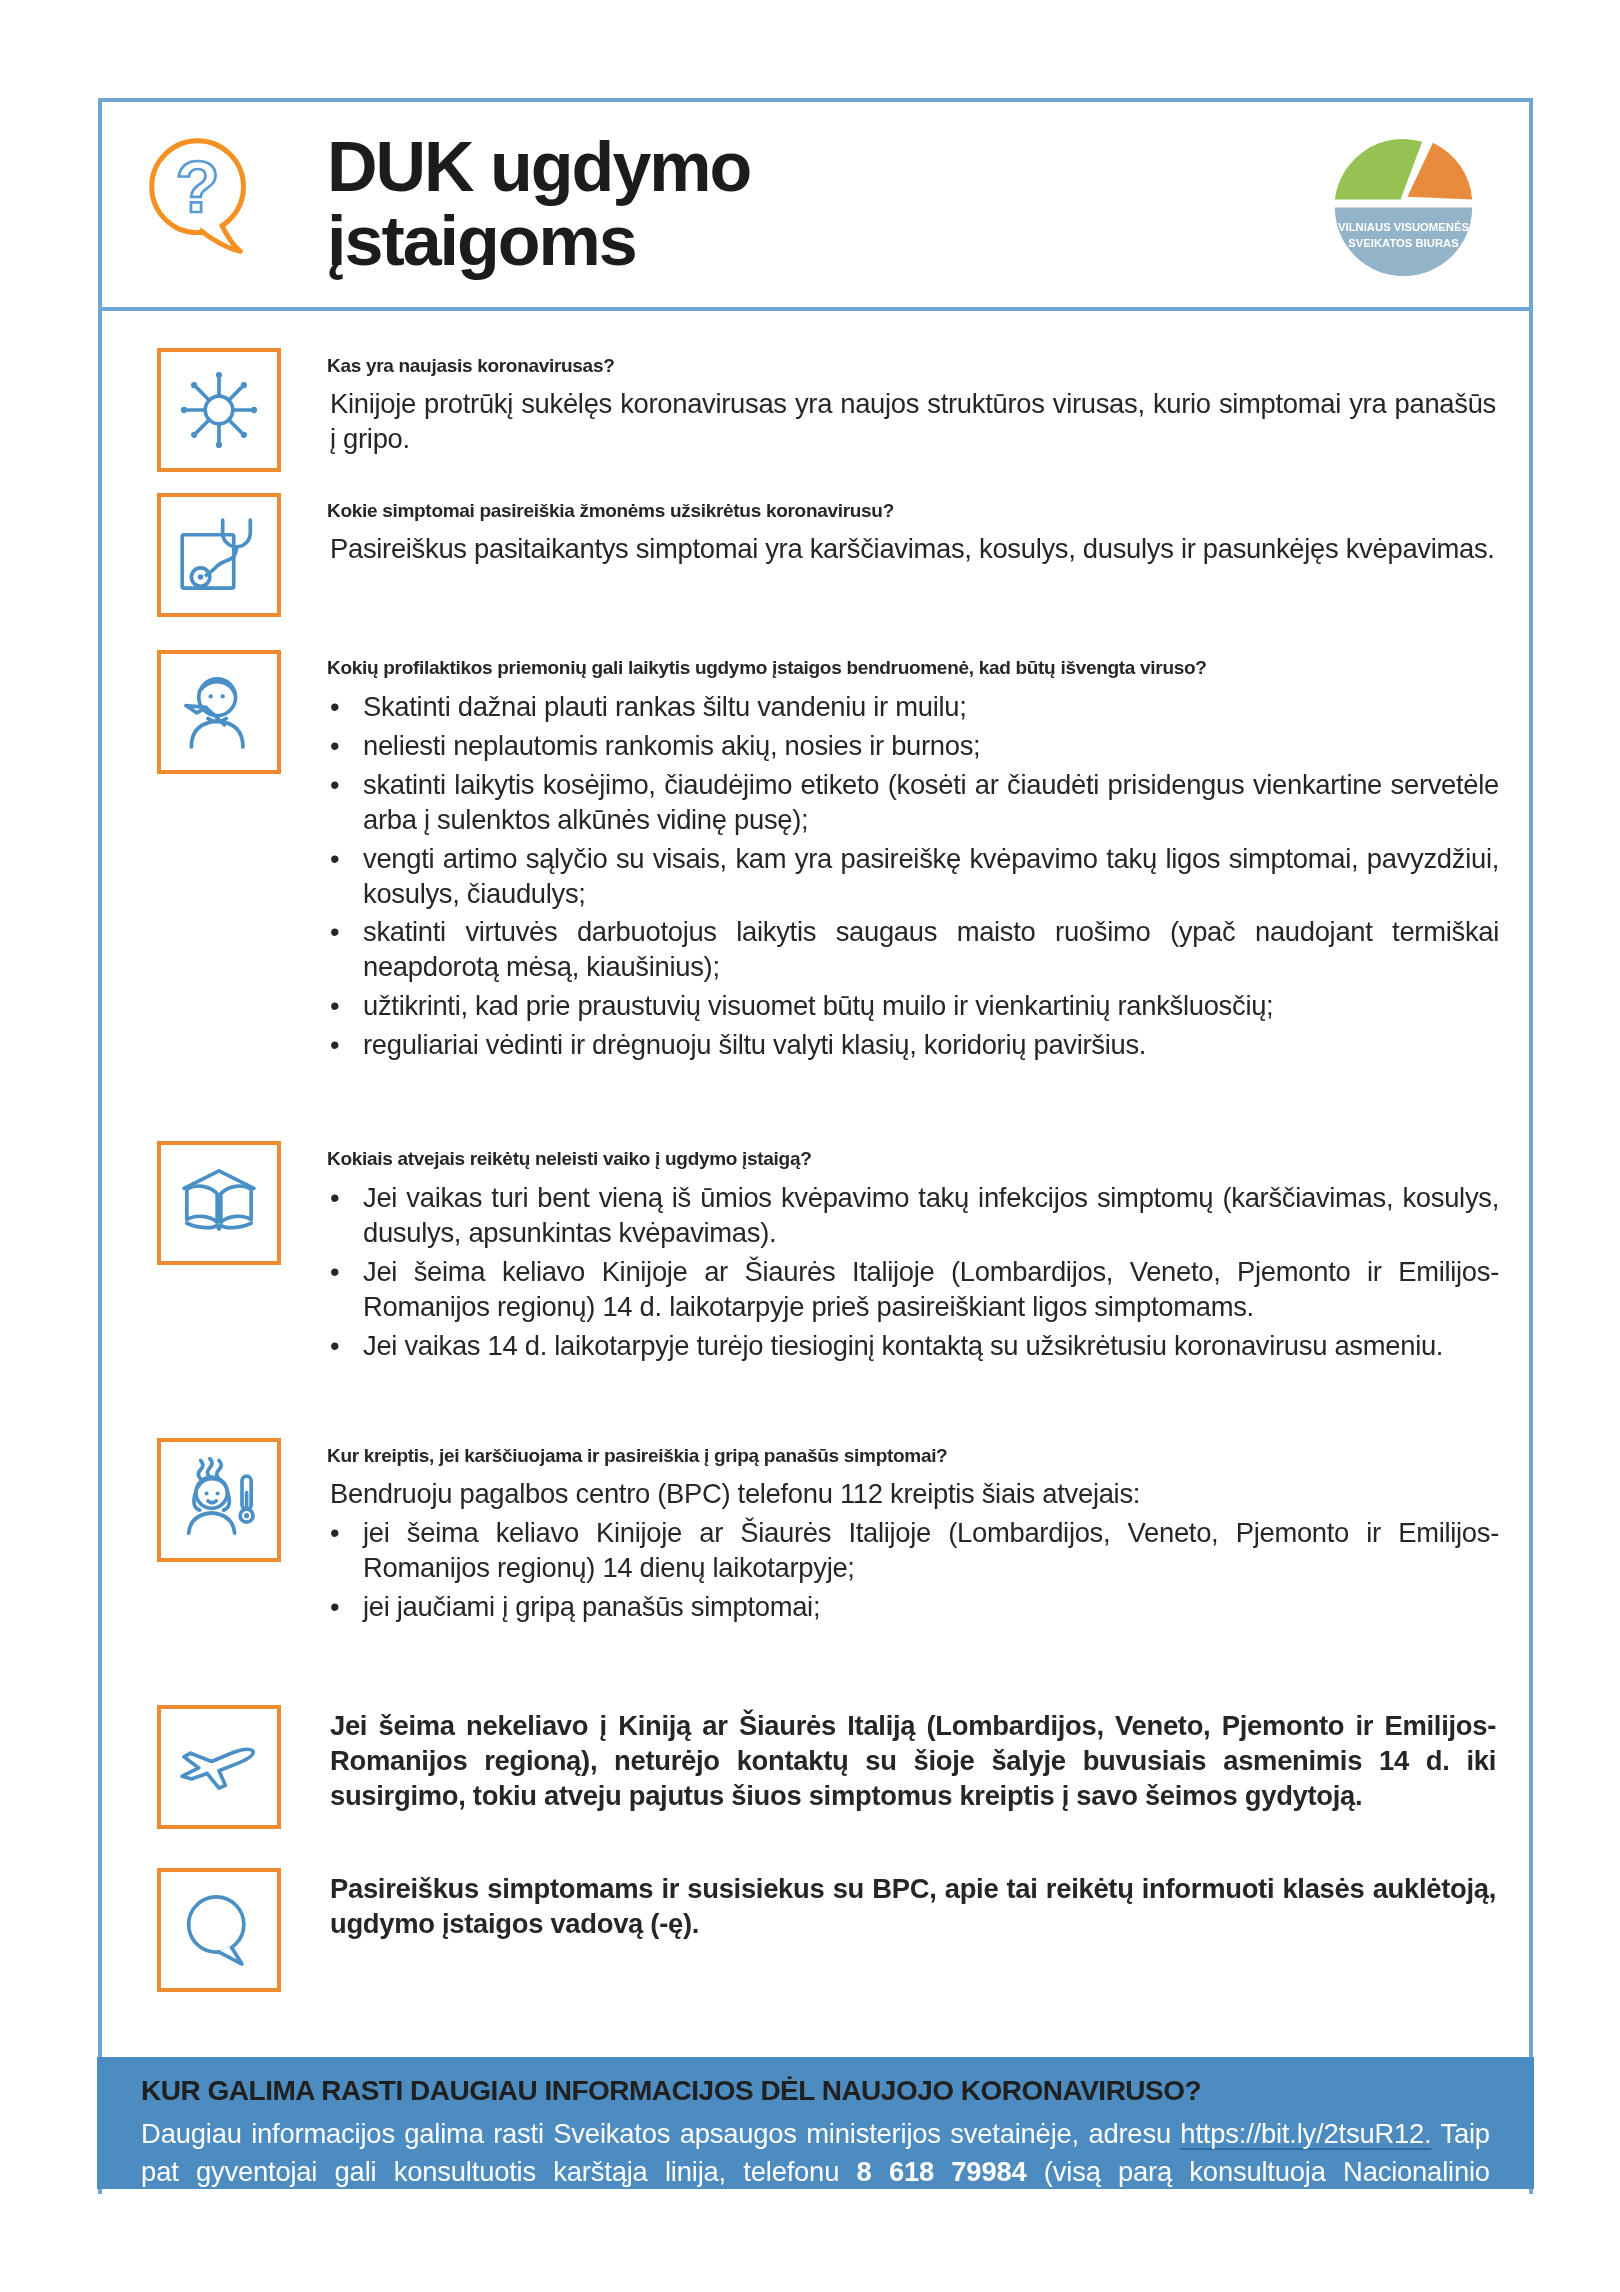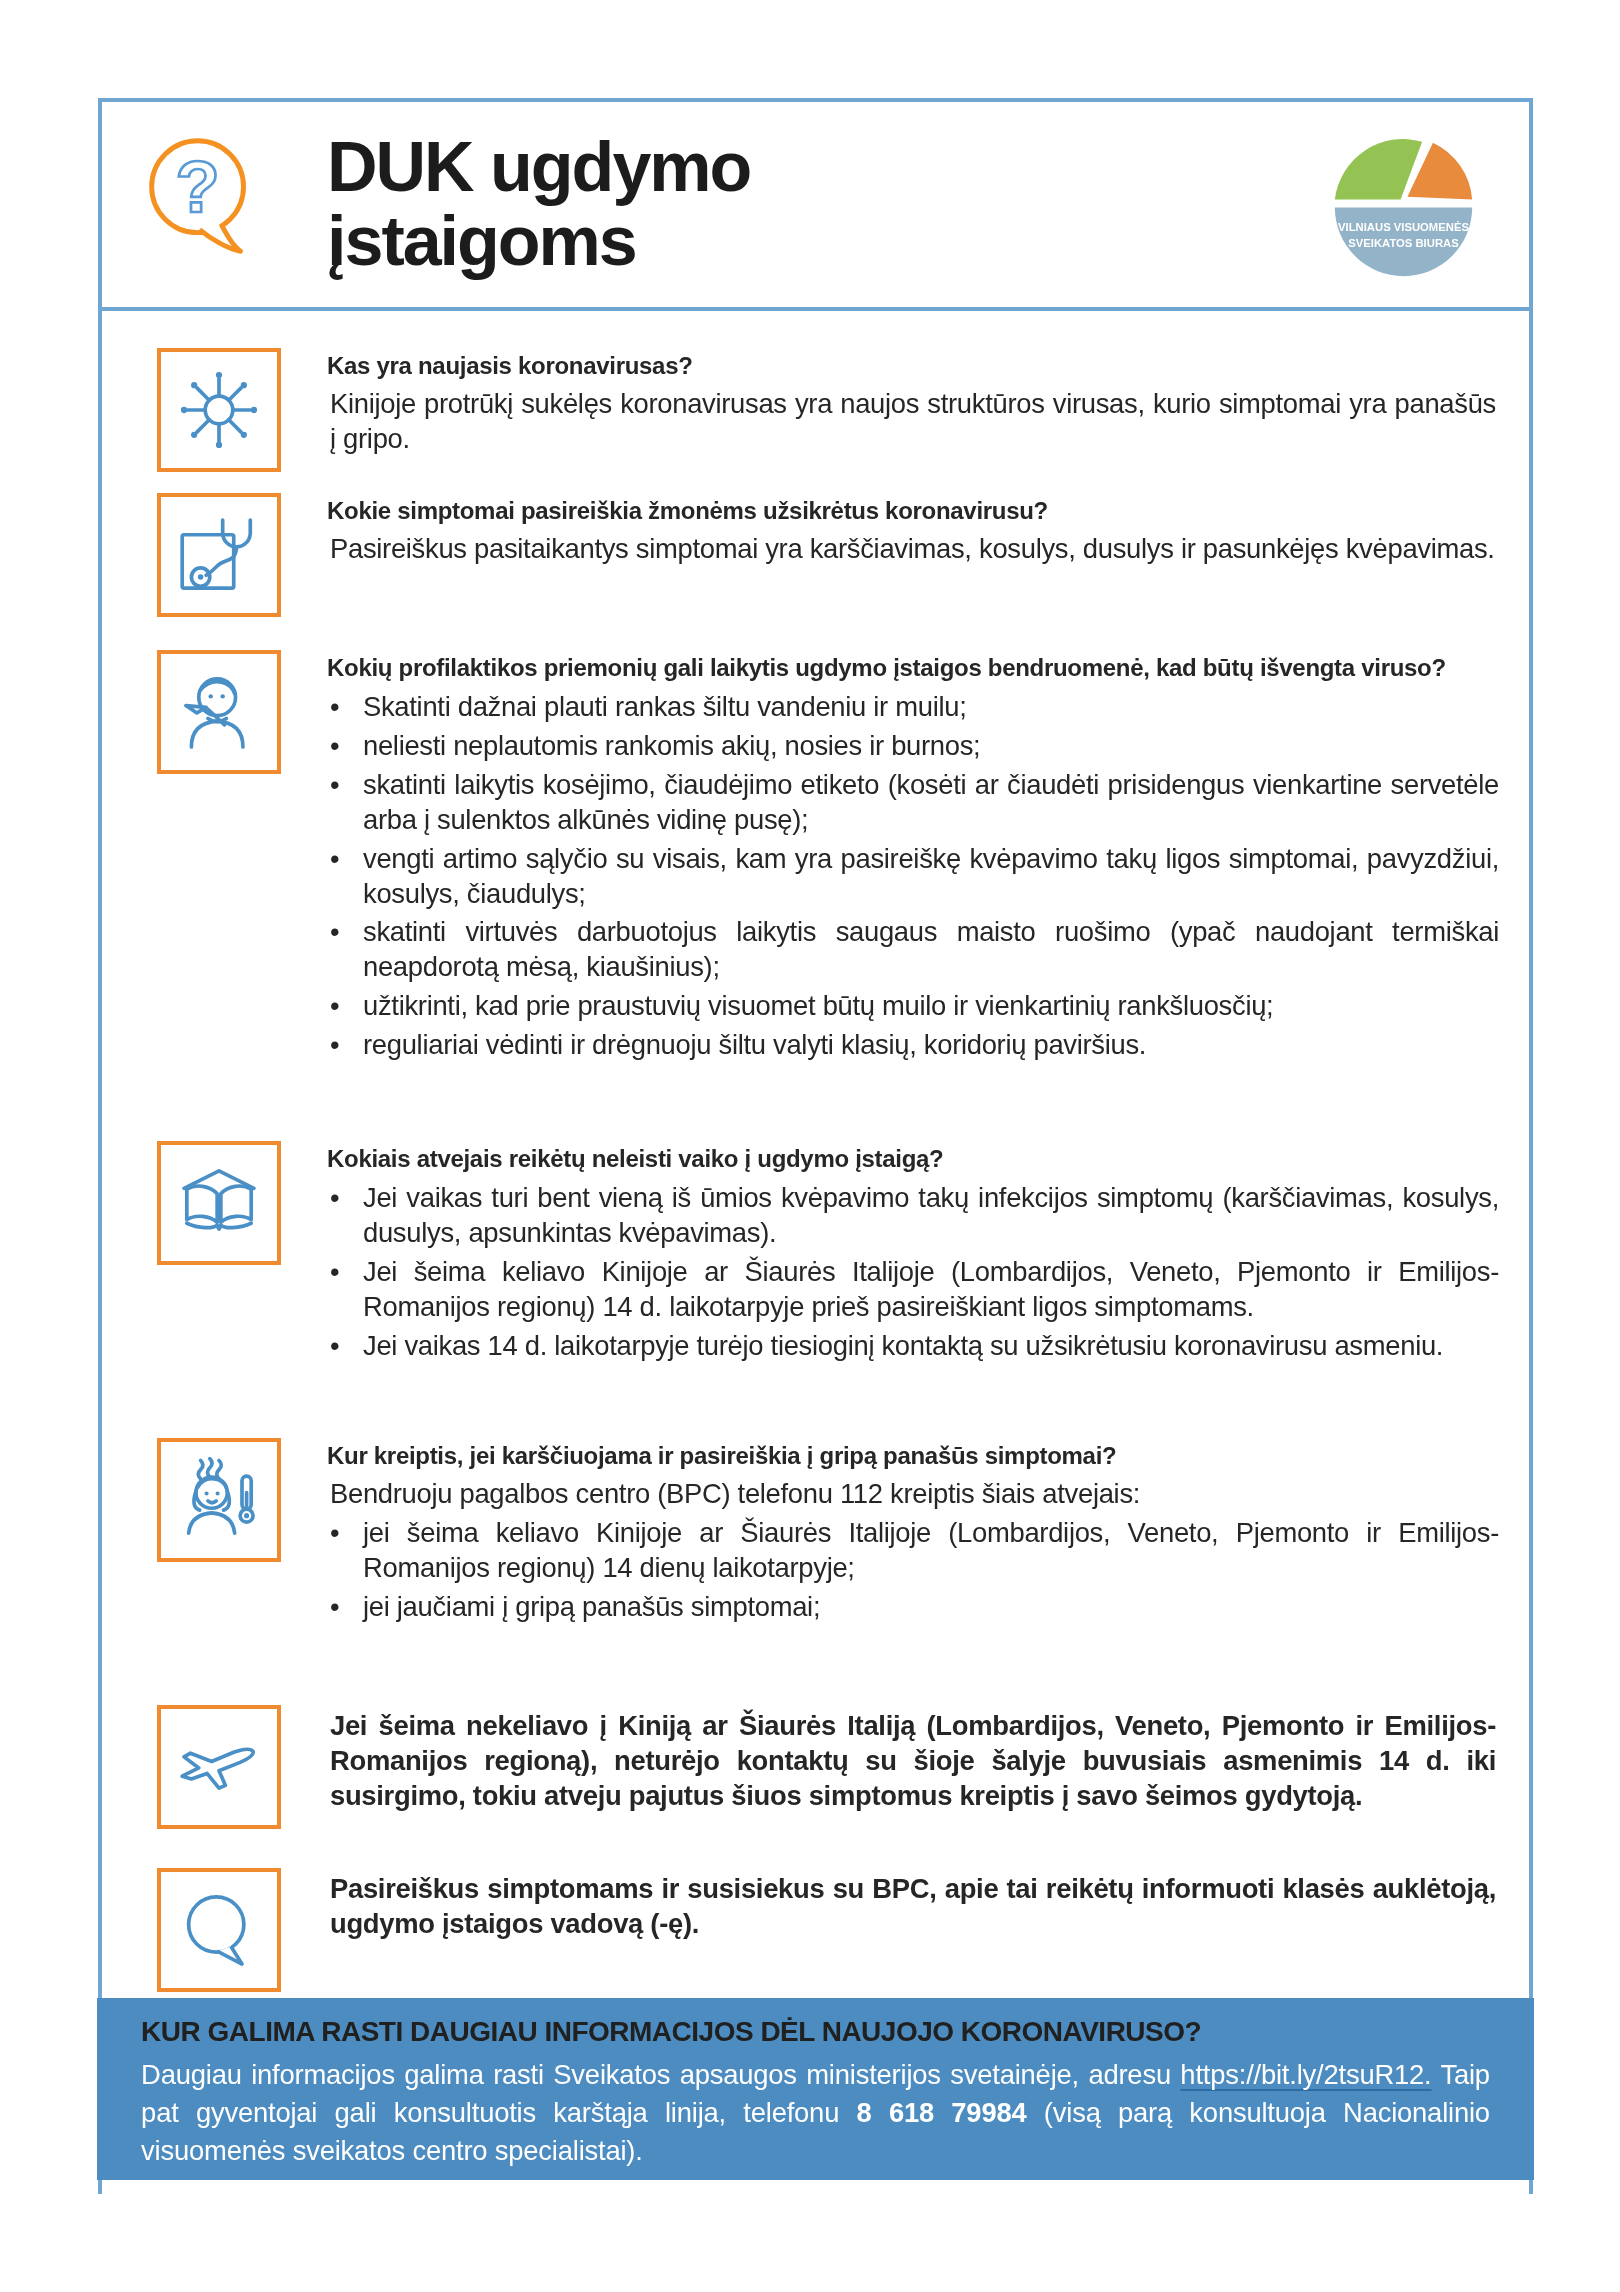--- a/index.html
+++ b/index.html
@@ -26,29 +26,29 @@
   
   .sec { position:absolute; left:55px; display:flex; align-items:flex-start; }
   .icon-box {
     width:124px; height:124px; border:4.9px solid #f08a2e; box-sizing:border-box;
     background:#fff; flex:0 0 auto; display:flex; align-items:center; justify-content:center;
   }
   .sec-text {
     margin-left:46px; width:1172px; font-size:27.4px; line-height:35px;
     letter-spacing:-0.3px; text-align:justify; color:#262626;
   }
-  .sec-title { font-weight:700; font-size:24px; line-height:35px; }
+  .sec-title { font-weight:700; font-size:19px; line-height:35px; }
   .sec-body { margin:3px; }
   .sec-bold { font-weight:700; }
   .blist { list-style:none; margin:0; padding:0; }
   .blist li { position:relative; padding-left:36px; margin-top:3.9px; }
   .blist li::before { content:"\2022"; position:absolute; left:2.9px; top:0; }
   
   .footer {
-    position:absolute; left:-4.9px; right:-4.9px; bottom:14px; height:182px;
+    position:absolute; left:-4.9px; right:-4.9px; bottom:5px; height:132px;
     background:#4d8cc0; box-sizing:border-box; padding:17.6px 44px 0 44px;
   }
   .footer-heading {
     font-size:28px; font-weight:700; color:#202020; letter-spacing:-0.5px;
   }
   .footer-body {
     margin-top:8.8px; color:#ffffff; font-size:27.4px; line-height:38px;
     text-align:justify; letter-spacing:-0.2px;
   }
   .footer-link {

